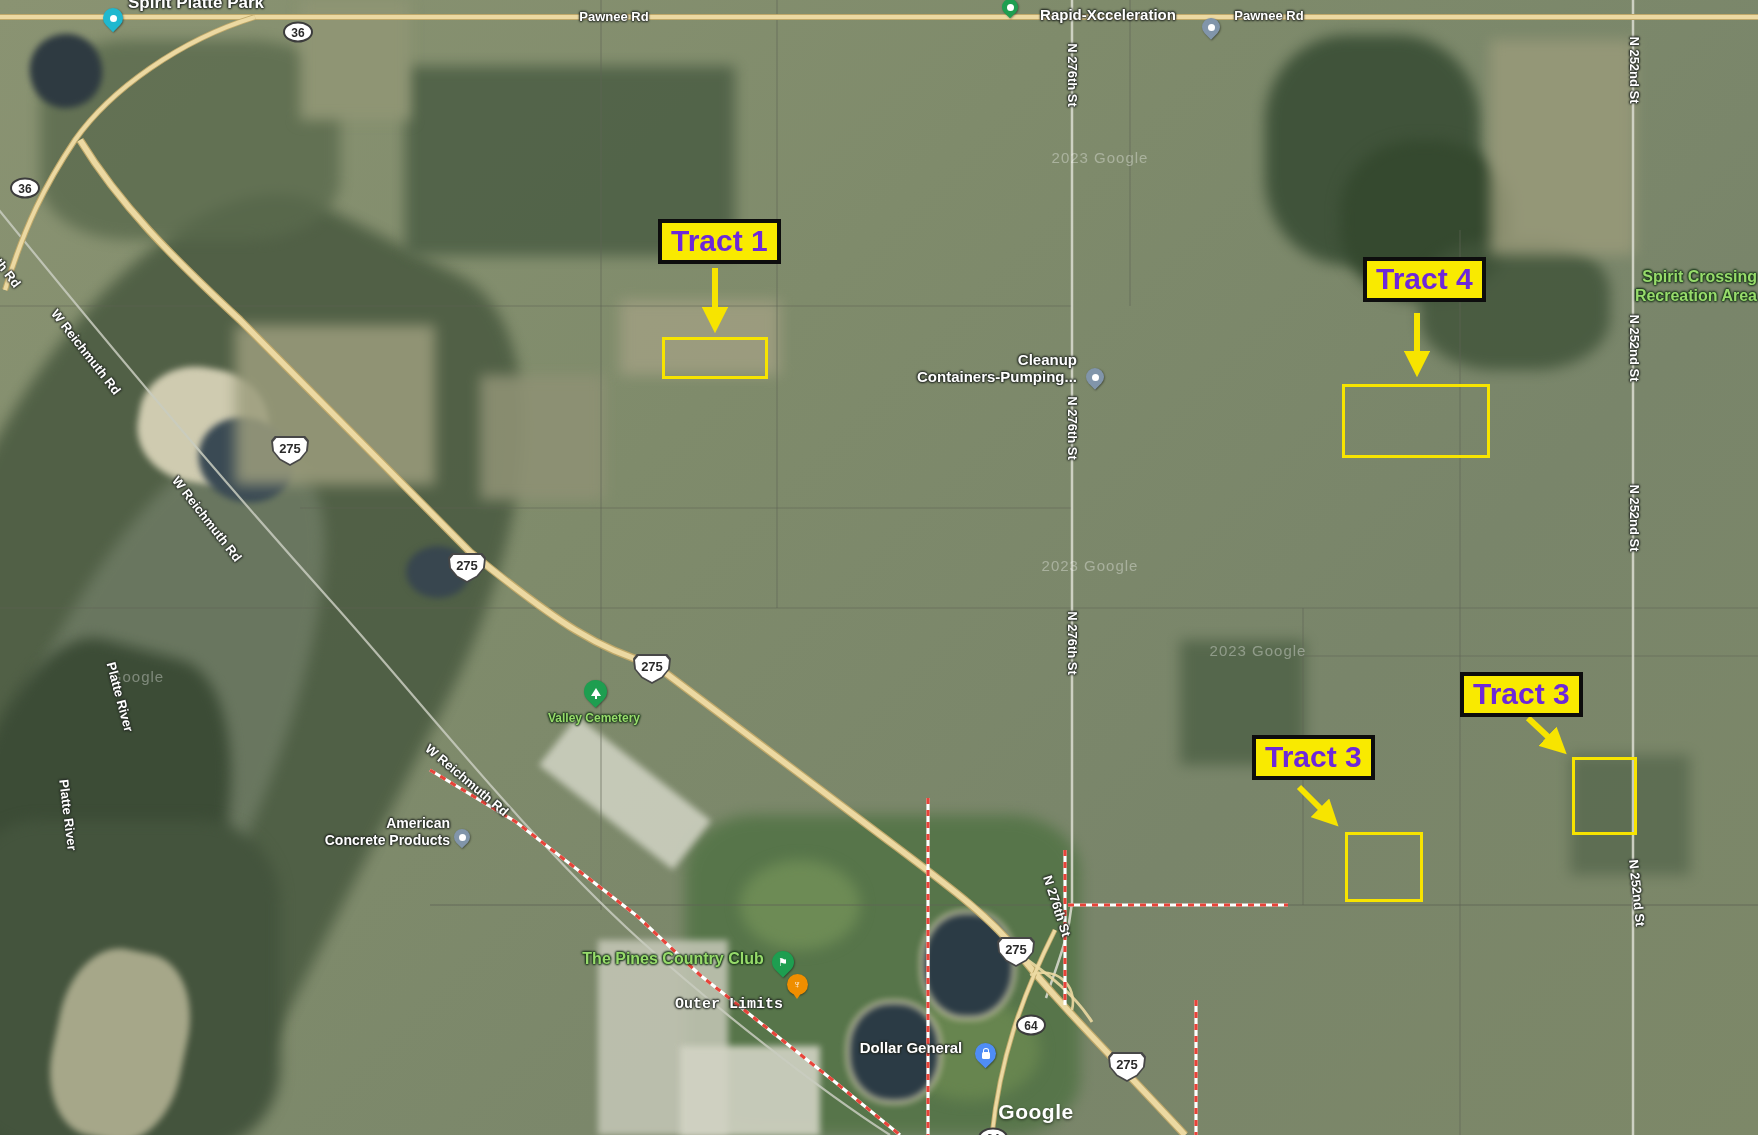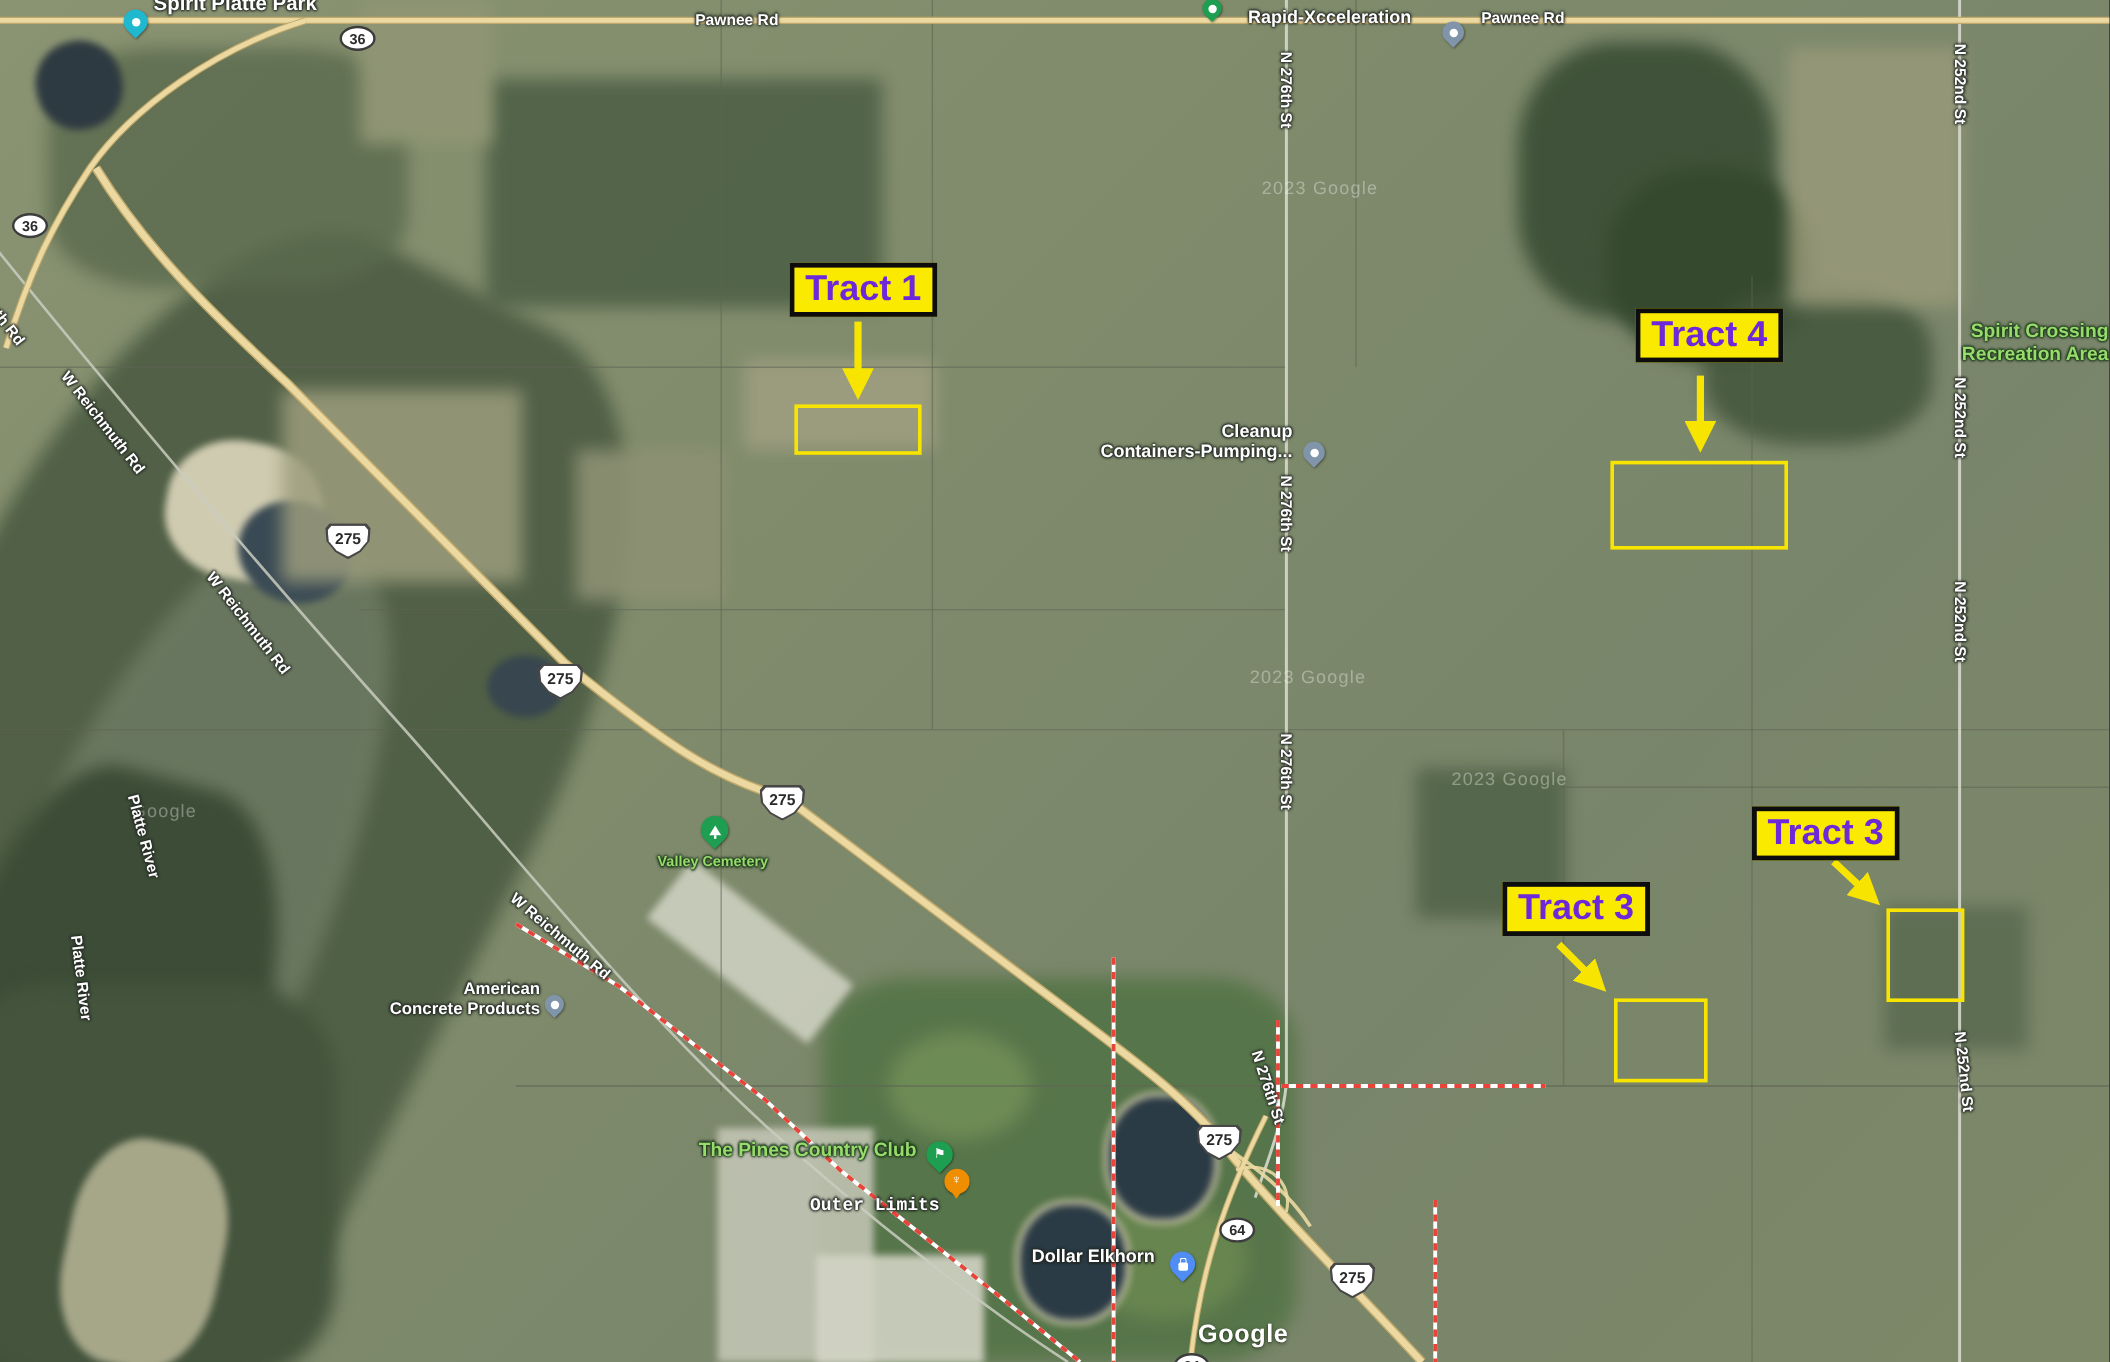--- a/index.html
+++ b/index.html
@@ -177,21 +177,21 @@
         <span class="line">Containers-Pumping...</span>
       </div>
       <div class="plabel white" style="font-size: 14px; top: 815.32px; right: 1308px; text-align: right;">
         <span class="line">American</span>
         <span class="line">Concrete Products</span>
       </div>
       <div class="plabel white" style="font-size: 15px; top: 995.7px; left: 729px; transform: translateX(-50%); text-align: center; font-family: Liberation Mono, monospace;">
         <span class="line">Outer Limits</span>
       </div>
       <div class="plabel white" style="font-size: 15px; top: 1038.7px; left: 911px; transform: translateX(-50%); text-align: center;">
-        <span class="line">Dollar Elkhorn</span>
+        <span class="line">Dollar General</span>
       </div>
       <div class="plabel green" style="font-size: 12px; top: 711.08px; left: 594px; transform: translateX(-50%); text-align: center;">
         <span class="line">Valley Cemetery</span>
       </div>
       <div class="plabel green" style="font-size: 16px; top: 950.08px; left: 673px; transform: translateX(-50%); text-align: center;">
         <span class="line">The Pines Country Club</span>
       </div>
       <div class="plabel green" style="font-size: 16px; top: 268.08px; right: 1px; text-align: right;">
         <span class="line">Spirit Crossing</span>
         <span class="line">Recreation Area</span>

